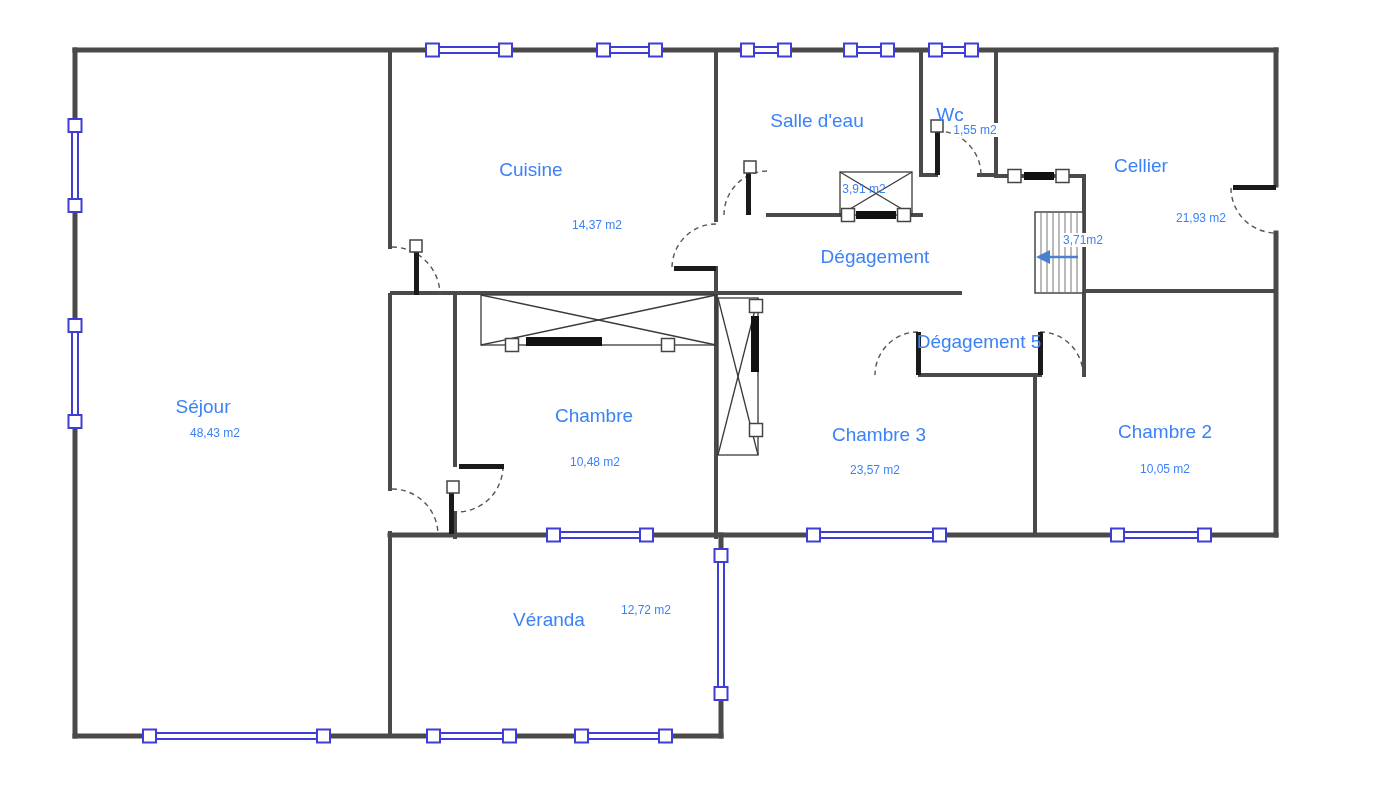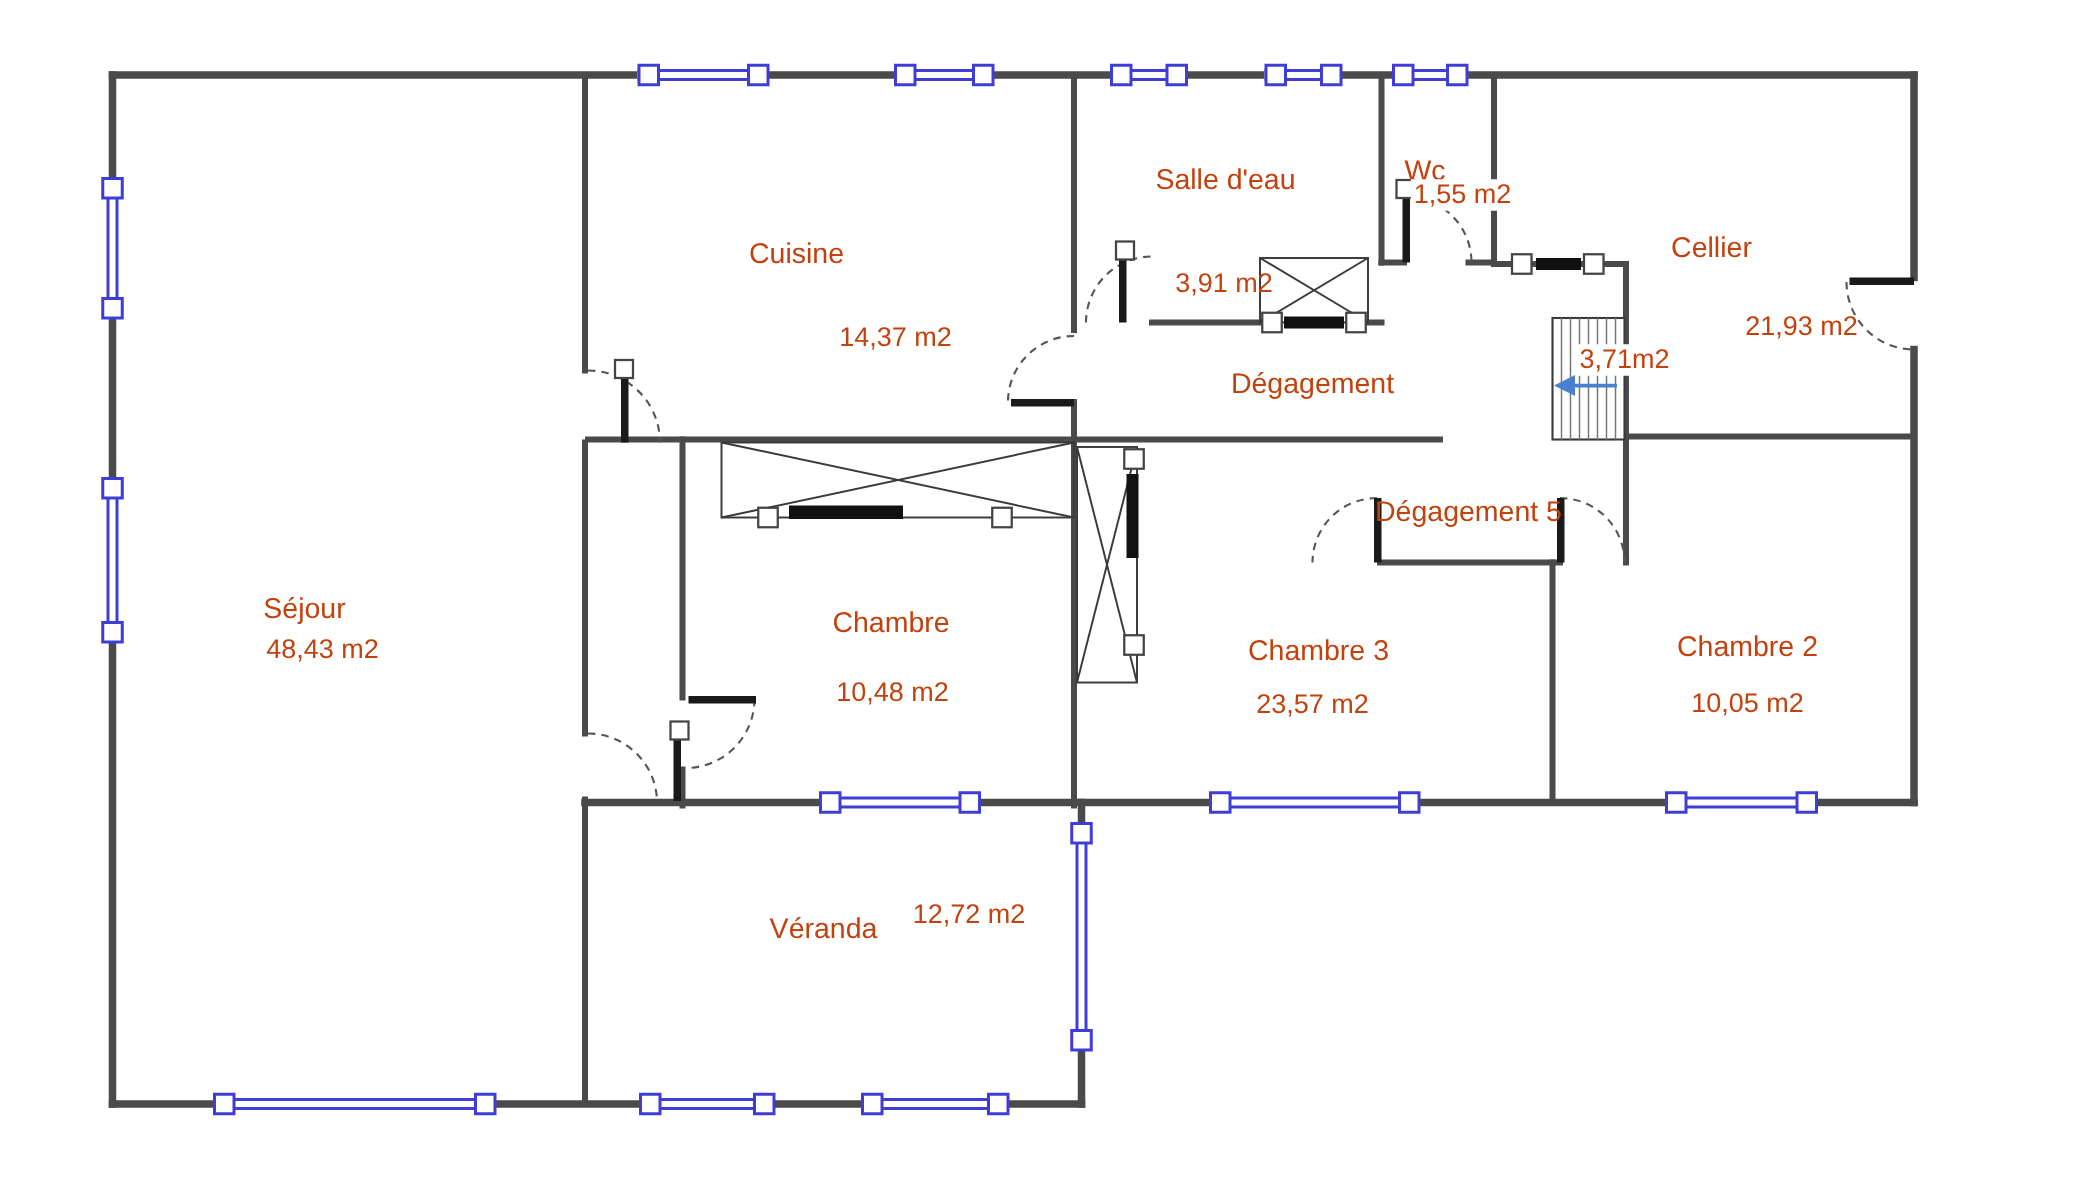--- a/index.html
+++ b/index.html
@@ -1,21 +1,21 @@
 <!DOCTYPE html>
 <html><head>
 <meta charset="utf-8">
 <style>
   html,body{margin:0;padding:0;background:#fff;}
   #plan{position:relative;width:1400px;height:793px;background:#fff;overflow:hidden;
         font-family:"Liberation Sans", sans-serif;}
   #plan svg{position:absolute;left:0;top:0;}
   .lbl{position:absolute;transform:translate(-50%,-50%);white-space:nowrap;
-       color:#c2410c;font-size:19px;}
-  .area{font-size:18px;}
+       color:#3b82f6;font-size:19px;}
+  .area{font-size:12px;}
   .onwhite{background:#fff;padding:0 2px;}
 </style>
 </head>
 <body>
 
 <div id="plan">
 
 <svg width="1400" height="793" viewBox="0 0 1400 793">
 
   <g stroke="#4a4a4a" stroke-width="5" stroke-linecap="square">
@@ -217,21 +217,21 @@
   </g>
 </svg>
 
   <div class="lbl" style="left:203px;top:407px">Séjour</div>
   <div class="lbl area" style="left:215px;top:433px">48,43 m2</div>
 
   <div class="lbl" style="left:531px;top:170px">Cuisine</div>
   <div class="lbl area" style="left:597px;top:225px">14,37 m2</div>
 
   <div class="lbl" style="left:817px;top:121px">Salle d'eau</div>
-  <div class="lbl area" style="left:816px;top:189px">3,91 m2</div>
+  <div class="lbl area" style="left:864px;top:189px">3,91 m2</div>
 
   <div class="lbl" style="left:950px;top:115px">Wc</div>
   <div class="lbl area onwhite" style="left:975px;top:130px">1,55 m2</div>
 
   <div class="lbl" style="left:1141px;top:166px">Cellier</div>
   <div class="lbl area" style="left:1201px;top:218px">21,93 m2</div>
 
   <div class="lbl" style="left:875px;top:257px">Dégagement</div>
   <div class="lbl area onwhite" style="left:1083px;top:240px">3,71m2</div>
 

